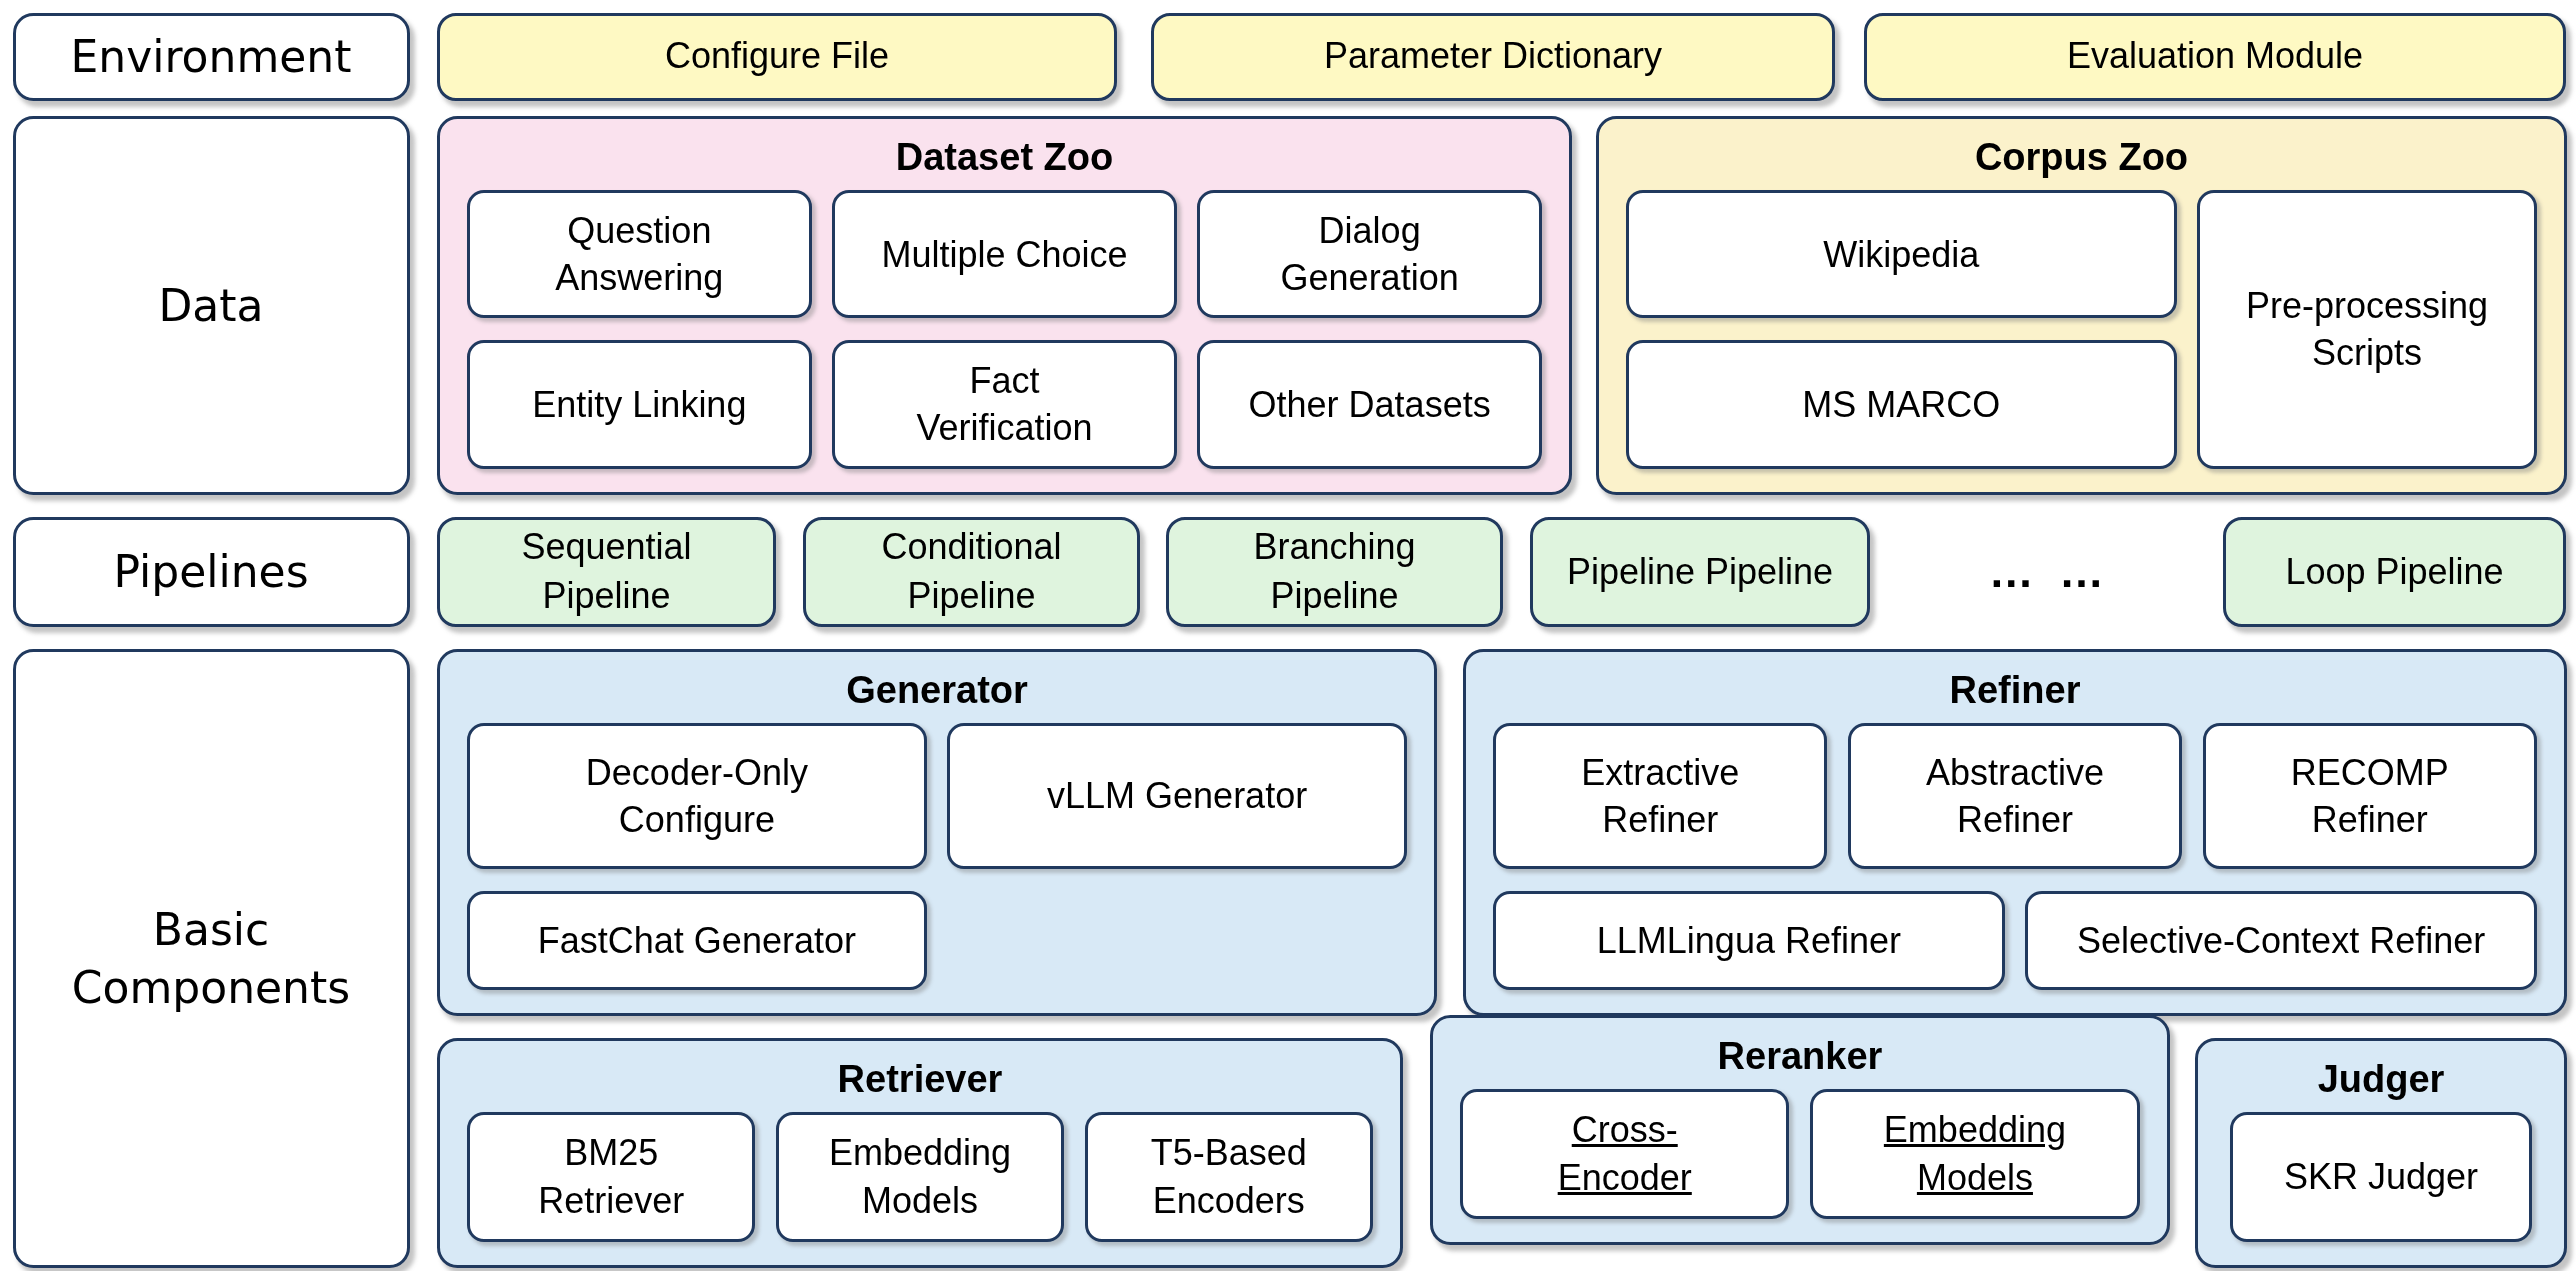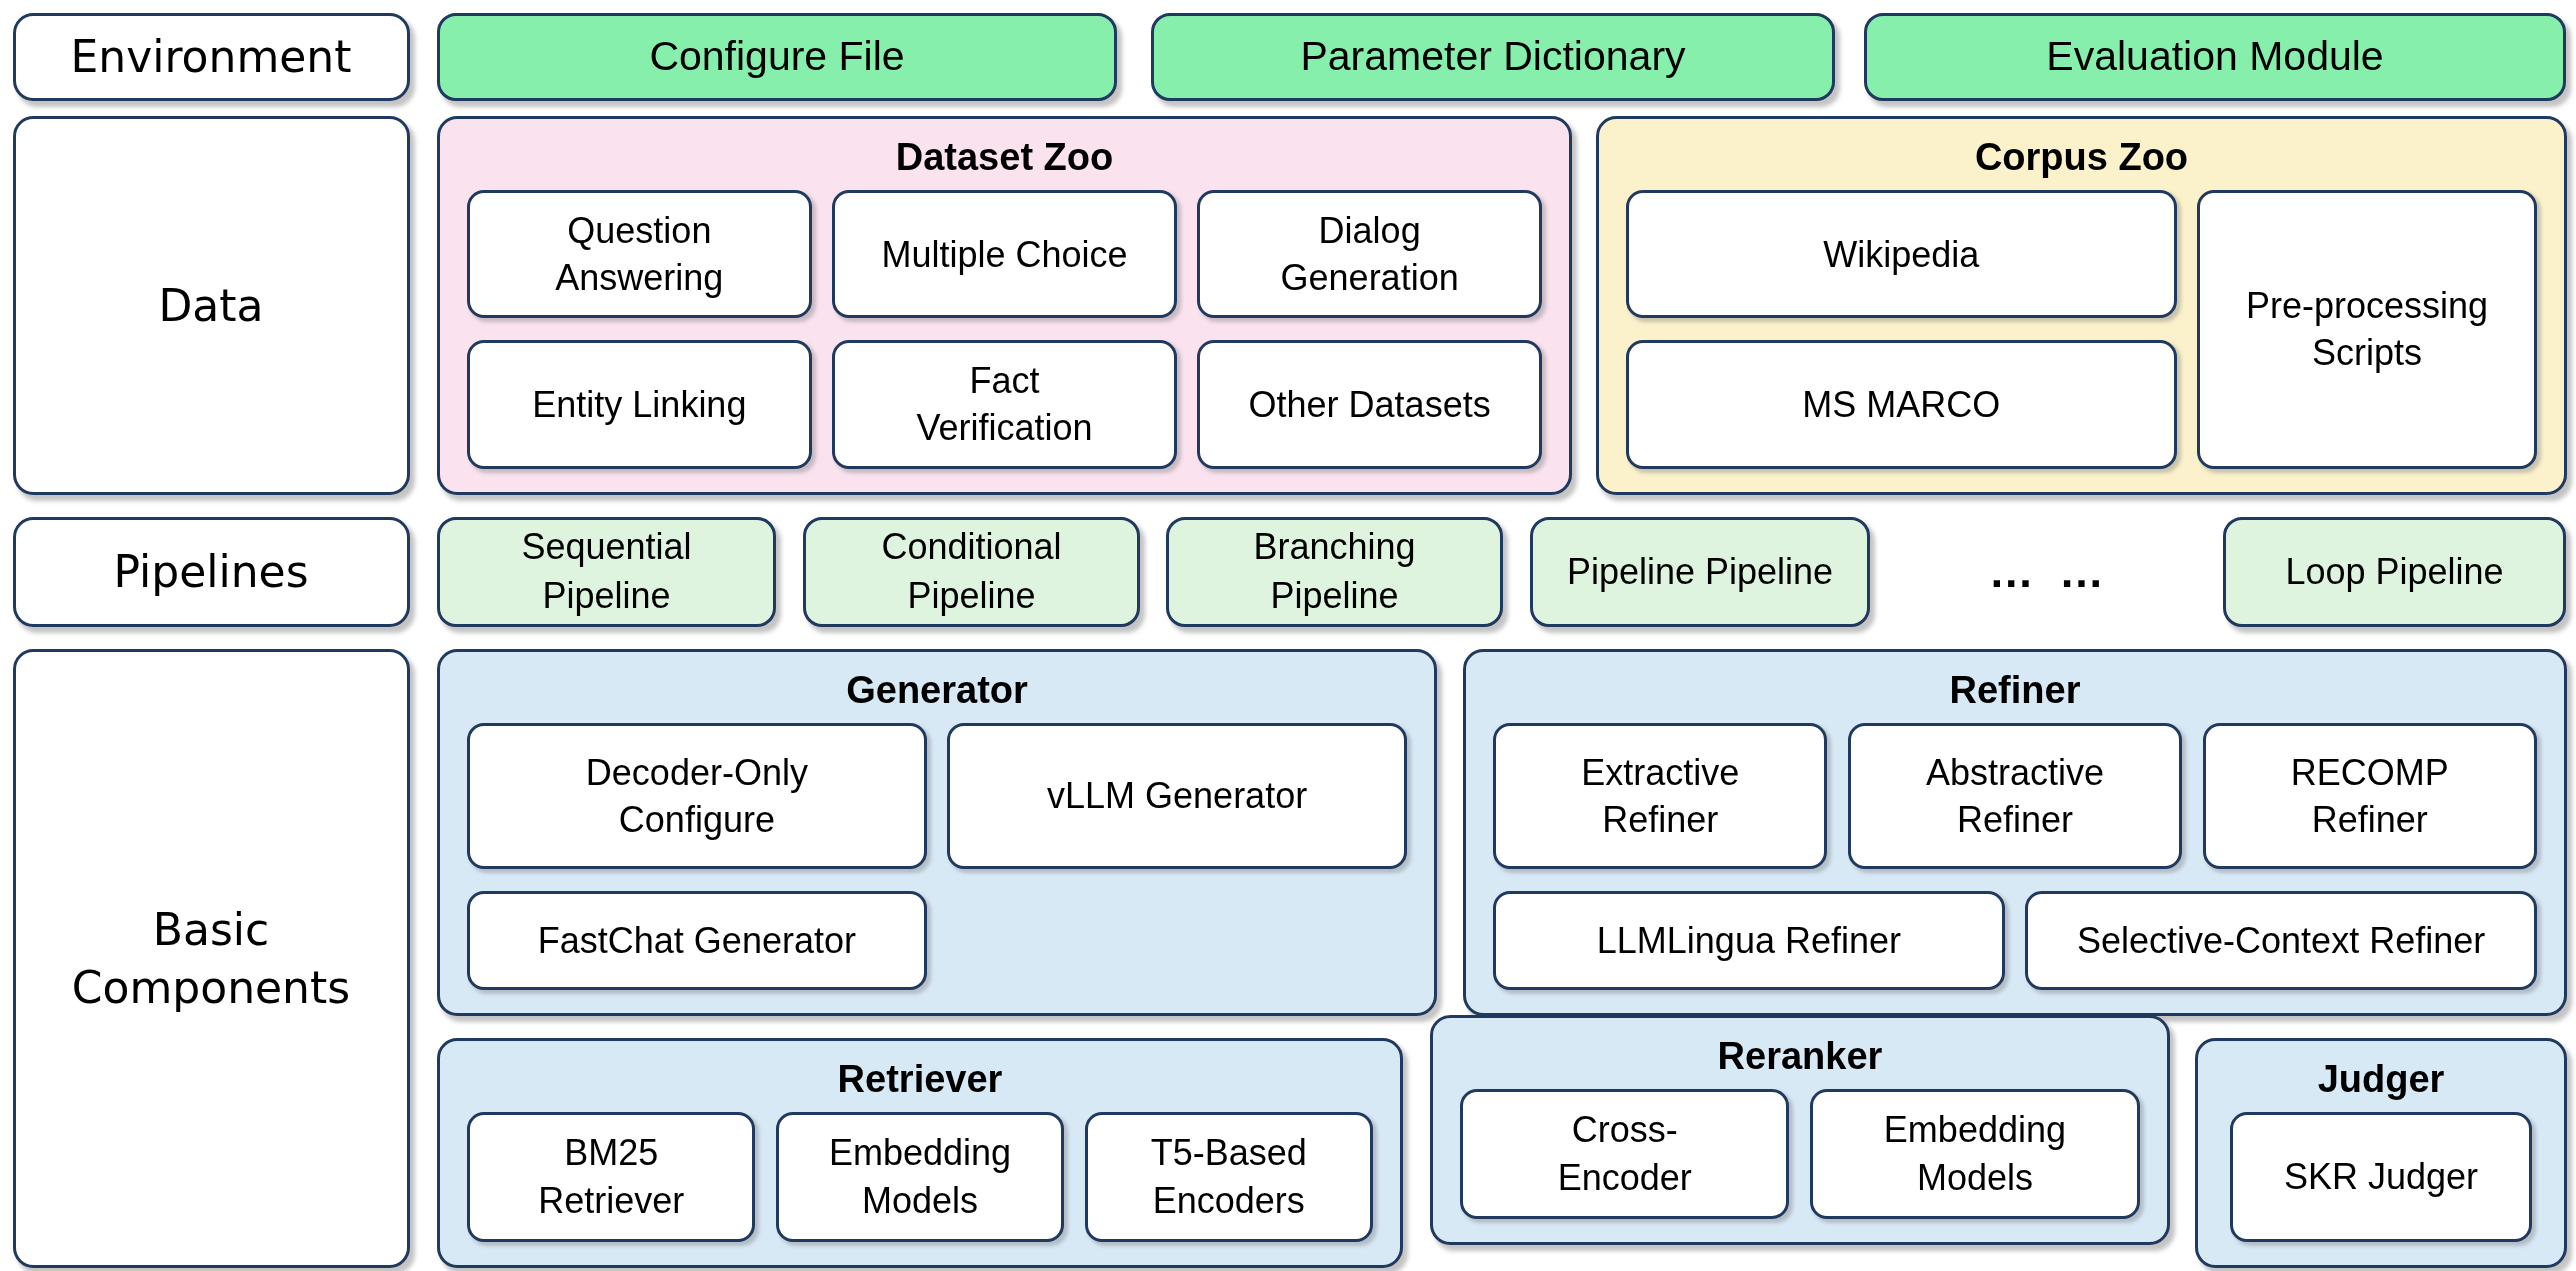--- a/index.html
+++ b/index.html
@@ -9,21 +9,21 @@
   }
   
   .bx{
     position:absolute;box-sizing:border-box;
     border:3.9px solid #20395E;border-radius:19px;
     display:flex;align-items:center;justify-content:center;text-align:center;
     box-shadow:4.7px 5.5px 4.7px rgba(125,125,125,.45);
     line-height:1.3;
   }
   .lbl{background:#ffffff;font-family:"DejaVu Sans",sans-serif;font-size:44px;border-radius:20.4px;padding:0 7.8px;}
-  .peach{background:#86efac;font-size:41px;}
+  .peach{background:#fef9c3;font-size:36px;}
   .green{background:#DFF4DE;font-size:36px;line-height:1.35;padding:0 23.5px;}
   
   .sec{
     position:absolute;box-sizing:border-box;
     border:3.9px solid #20395E;border-radius:20.4px;
     box-shadow:4.7px 5.5px 4.7px rgba(125,125,125,.45);
     display:flex;flex-direction:column;padding:4.7px 27px 23.5px;
   }
   .pink{background:#FAE2EE;}
   .yellow{background:#FBF2CB;}
@@ -71,21 +71,21 @@
   #rer{left:1430px;top:1015px;width:740px;height:230px;}
   #jud{left:2195px;top:1038px;width:372px;height:230px;}
   #gen .grid{grid-template-columns:repeat(2,1fr);}
   #gen .itm{padding:0 55px;}
   #ref .grid{grid-template-columns:repeat(6,1fr);}
   #ref .itm{padding:0 47px;}
   #ref .s2{grid-column:span 2;}
   #ref .s3{grid-column:span 3;padding:0 31px;}
   #ret .grid{grid-template-columns:repeat(3,1fr);}
   #ret .itm{padding:0 31px;}
-  #rer .grid{grid-template-columns:repeat(2,1fr);}
+  #rer .grid{grid-template-columns:repeat(2,1fr);text-decoration:underline;}
   #rer .itm{padding:0 71px;}
   #jud .grid{grid-template-columns:1fr;}
   #jud .itm{padding:0 23.5px;margin:0 4.7px;}
 </style>
 </head>
 <body>
 
 <div class="canvas">
 
   <div class="bx lbl" id="env-label">Environment</div>

